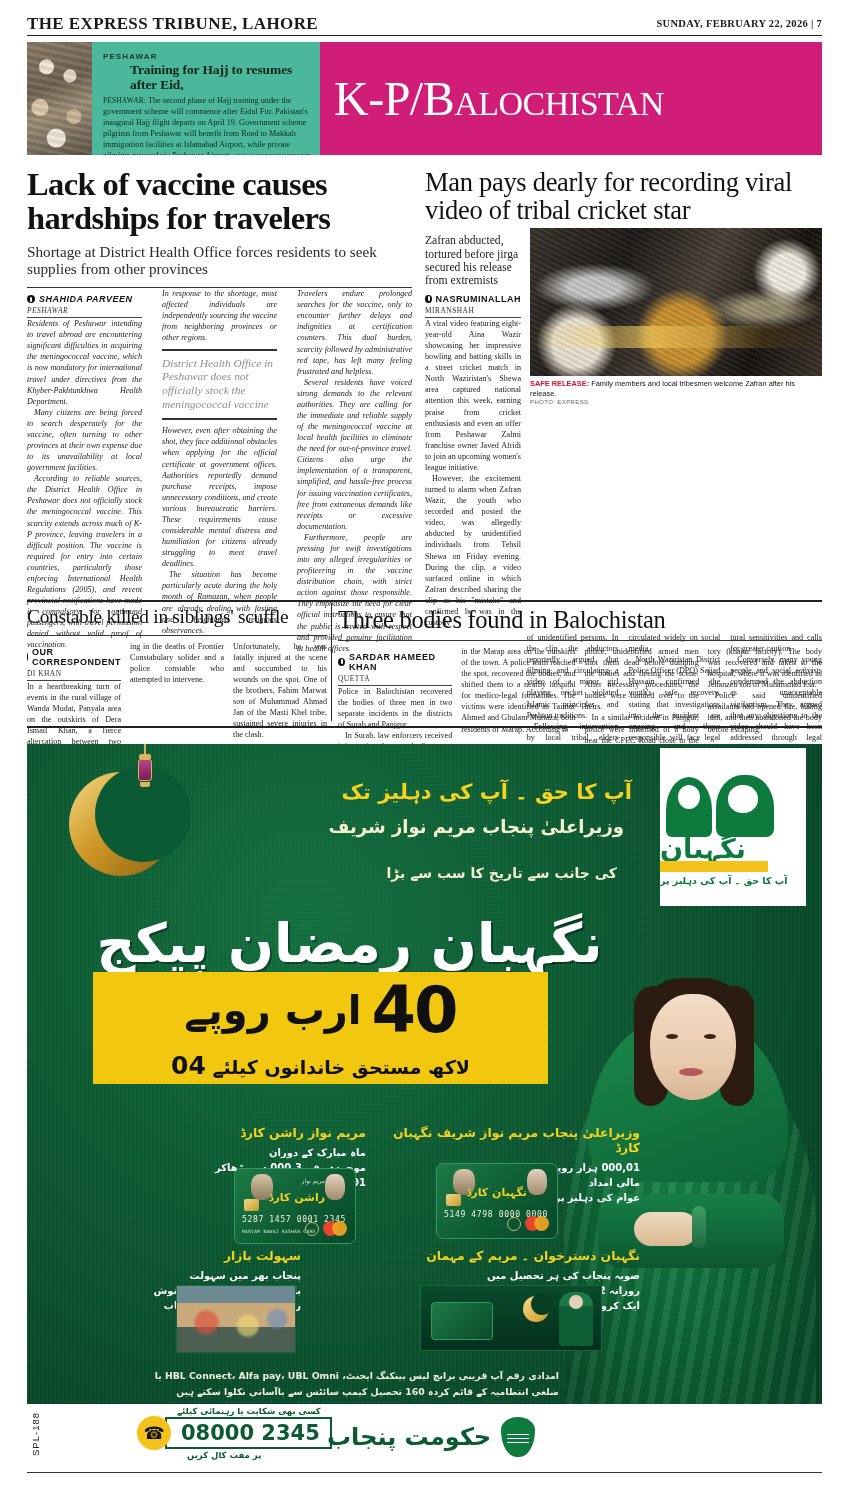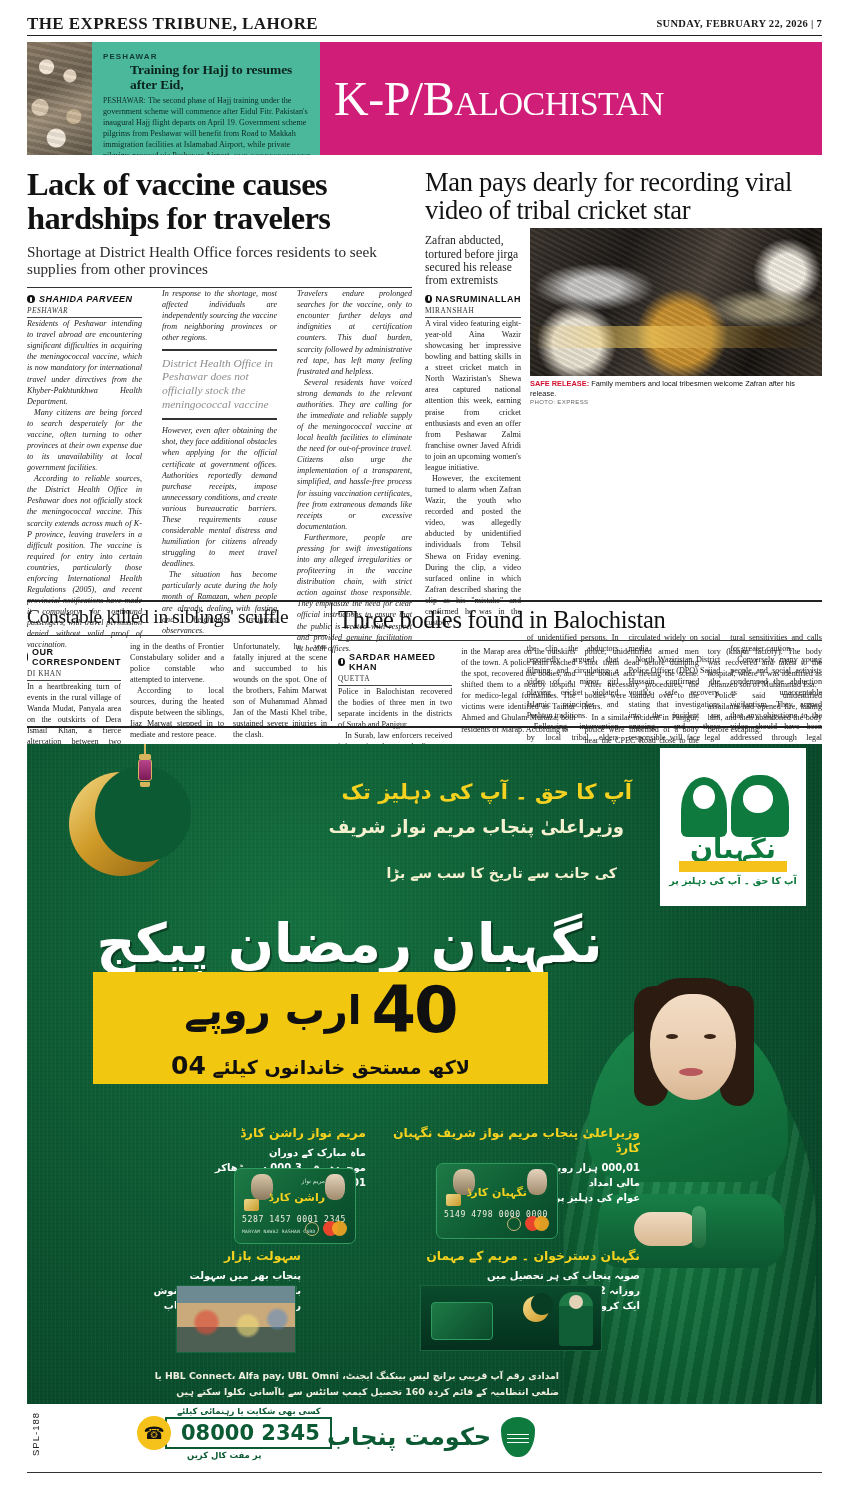--- a/index.html
+++ b/index.html
@@ -150,21 +150,21 @@
   .lantern { position:absolute; left:110px; top:10px; width:16px; height:40px; }
   .lantern .cord { position:absolute; left:7px; top:-14px; width:1.5px; height:16px; background:#d8b45c; }
   .lantern .cap { position:absolute; left:2px; top:0; width:12px; height:5px; background:#d8b45c; border-radius:2px 2px 0 0;}
   .lantern .glass { position:absolute; left:1px; top:5px; width:14px; height:22px; background:linear-gradient(180deg,#b8458c,#7a1a54); border:1.5px solid #d8b45c; border-radius:3px;}
   .lantern .base { position:absolute; left:3px; top:28px; width:10px; height:5px; background:#d8b45c; border-radius:0 0 2px 2px;}
 
   .ad-head1 { position:absolute; right:190px; top:36px; font-size:21px; font-weight:700; color:#f5d21f; white-space:nowrap; }
   .ad-head2 { position:absolute; right:198px; top:72px; font-size:18px; font-weight:700; color:#f5f1d0; white-space:nowrap; }
   .ad-head3 { position:absolute; right:205px; top:121px; font-size:14px; font-weight:700; color:#f5f1d0; white-space:nowrap; }
 
-  .logo-panel { position:absolute; right:16px; top:4px; width:146px; height:158px; background:#fff; display:flex; flex-direction:column; align-items:center; justify-content:center; padding-top:6px;}
+  .logo-panel { position:absolute; right:16px; top:4px; width:146px; height:158px; background:#fff; display:flex; flex-direction:column; align-items:flex-start; justify-content:center; padding-top:6px;}
   .logo-figs { width:116px; height:62px; position:relative; }
   .fig-w { position:absolute; left:6px; top:2px; width:46px; height:60px;
     background:#0e7a3e; border-radius:50% 50% 6px 6px / 55% 55% 6px 6px; }
   .fig-w::before{content:""; position:absolute; left:12px; top:8px; width:22px; height:24px; background:#fff; border-radius:50%;}
   .fig-m { position:absolute; right:2px; top:0; width:58px; height:62px; background:#0e7a3e; border-radius:46% 46% 8px 8px / 52% 52% 8px 8px;}
   .fig-m::before{content:""; position:absolute; left:12px; top:10px; width:30px; height:28px; background:#fff; border-radius:48%;}
   .logo-word { font-size:27px; font-weight:700; color:#0e7a3e; margin-top:-4px; letter-spacing:-1px;}
   .logo-bar { width:108px; height:11px; background:#f5c21b; margin-top:-3px; }
   .logo-tag { font-size:9.5px; color:#0e7a3e; margin-top:3px; font-weight:700;}
 
@@ -370,21 +370,20 @@
           <div class="byline-name">
             <span class="b-glyph"></span>
             <span>OUR CORRESPONDENT</span>
           </div>
           <div class="byline-loc">DI KHAN</div>
         </div>
         <p class="body first">In a heartbreaking turn of events in the rural village of Wanda Mudat, Panyala area on the outskirts of Dera Ismail Khan, a fierce altercation between two brothers escalated tragically, result-</p>
       </div>
       <div class="col">
         <p class="body first">ing in the deaths of Frontier Constabulary solider and a police constable who attempted to intervene.</p>
-        <p class="body">According to local sources, during the heated dispute between the siblings, Ijaz Marwat stepped in to mediate and restore peace.</p>
       </div>
       <div class="col">
         <p class="body first">Unfortunately, he was fatally injured at the scene and succumbed to his wounds on the spot. One of the brothers, Fahim Marwat son of Muhammad Ahmad Jan of the Masti Khel tribe, sustained severe injuries in the clash.</p>
       </div>
     </div>
   </div>
 
   <div class="art4">
     <h2>Three bodies found in Balochistan</h2>
     <div class="rule"></div>

